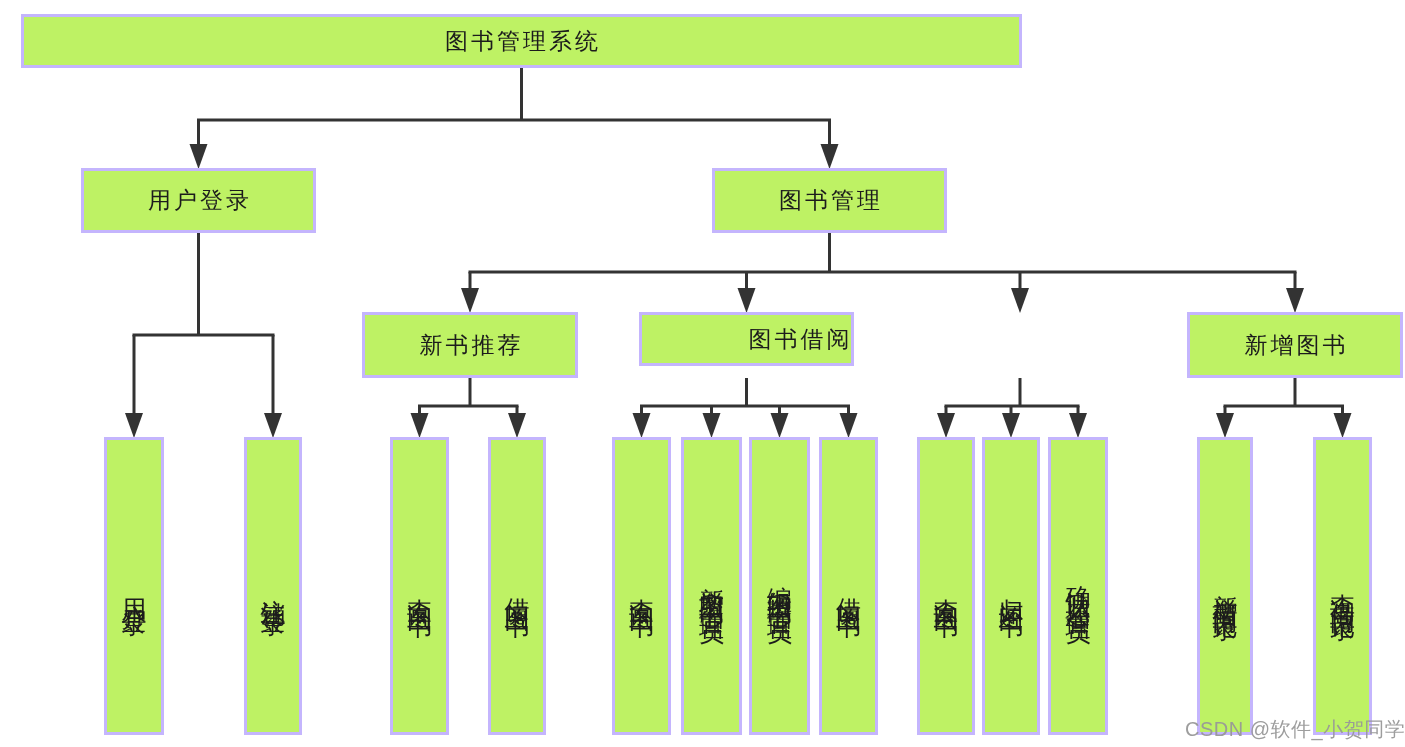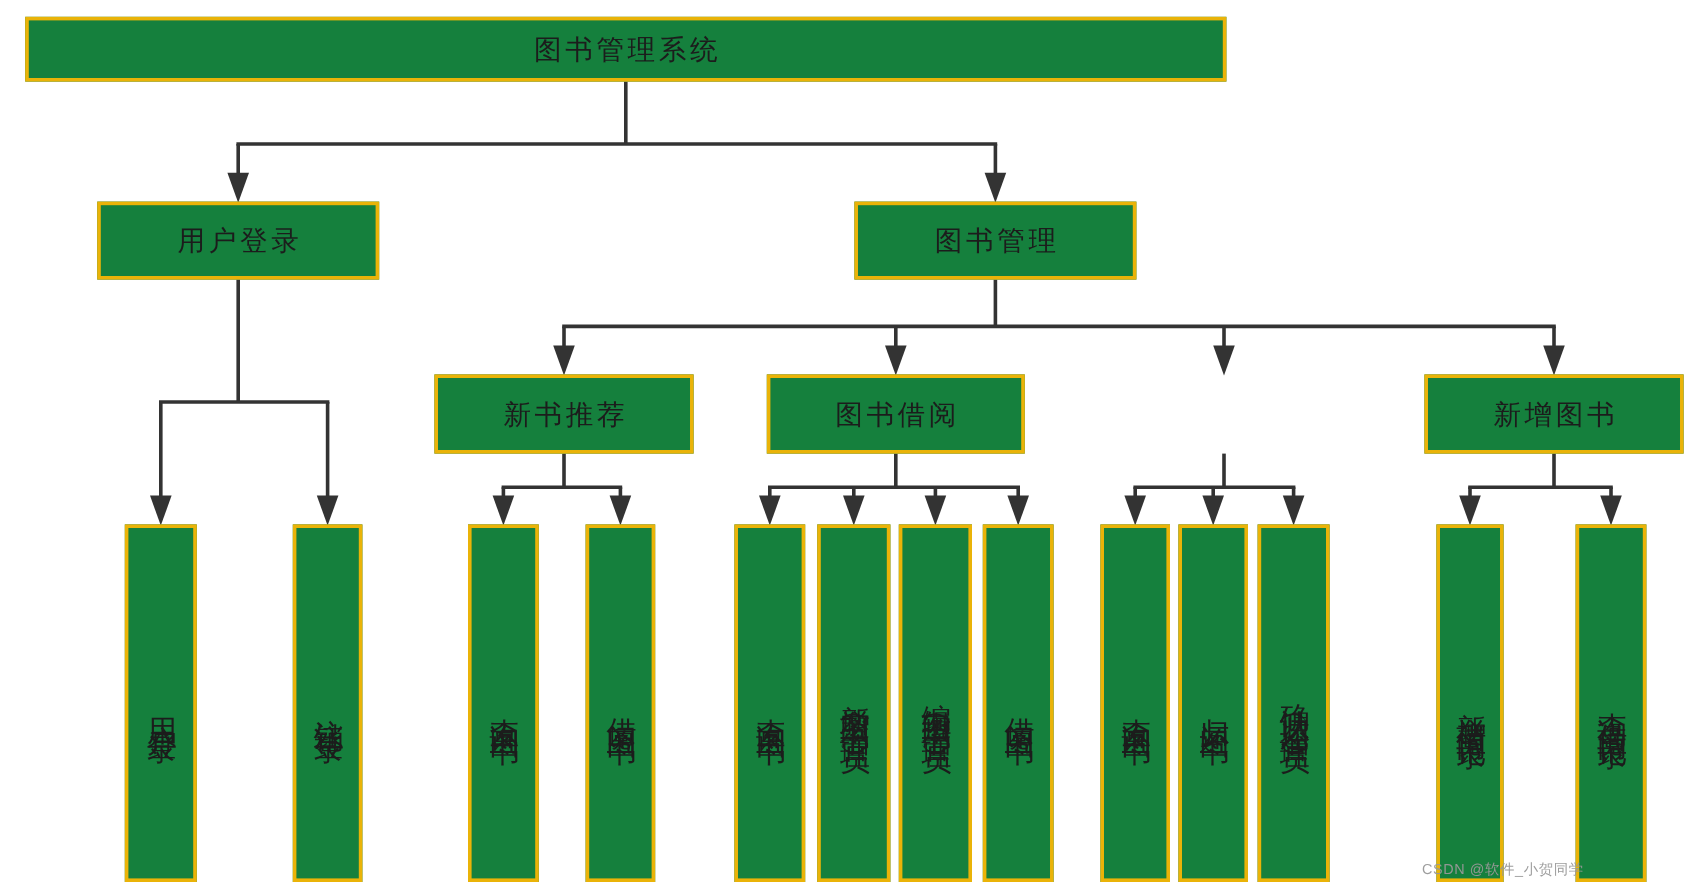--- a/index.html
+++ b/index.html
@@ -13,22 +13,22 @@
   }
   #wires {
     position: absolute;
     left: 0; top: 0;
     width: 1405px; height: 747px;
     z-index: 1;
   }
   .h-box, .v-box {
     position: absolute;
     box-sizing: border-box;
-    background: #15803d;
-    border: 3px solid #eab308;
+    background: #bef264;
+    border: 3px solid #c4b5fd;
     display: flex;
     align-items: center;
     justify-content: center;
     z-index: 2;
     color: #1c1c1c;
   }
   .h-box span {
     font-size: 23px;
     letter-spacing: 3px;
     white-space: nowrap;
@@ -38,21 +38,21 @@
     writing-mode: vertical-rl;
     text-orientation: upright;
     font-size: 25px;
     line-height: 1;
     letter-spacing: 5px;
     transform: translateY(2.5px);
   }
   .watermark {
     position: absolute;
     z-index: 5;
-    font-size: 12px;
+    font-size: 20px;
     letter-spacing: 0.5px;
     color: rgba(152, 152, 152, 0.95);
     white-space: nowrap;
   }
 </style>
 </head>
 <body>
 
 <div id="canvas">
 
@@ -118,21 +118,21 @@
   <div class="h-box" style="left: 81px; top: 168px; width: 235px; height: 65px;">
     <span>用户登录</span>
   </div>
   <div class="h-box" style="left: 712px; top: 168px; width: 235px; height: 65px;">
     <span>图书管理</span>
   </div>
 
   <div class="h-box" style="left: 362px; top: 312px; width: 216px; height: 66px;">
     <span>新书推荐</span>
   </div>
-  <div class="h-box" style="left: 639px; top: 312px; width: 215px; height: 66px;">
+  <div class="h-box" style="left: 639px; top: 312px; width: 215px; height: 54px; justify-content: flex-end;">
     <span>图书借阅</span>
   </div>
   <div class="h-box" style="left: 1187px; top: 312px; width: 216px; height: 66px;">
     <span>新增图书</span>
   </div>
 
   <div class="v-box" style="left: 104px; top: 437px; width: 60px; height: 298px;">
     <span>用户登录</span>
   </div>
   <div class="v-box" style="left: 244px; top: 437px; width: 58px; height: 298px;">

